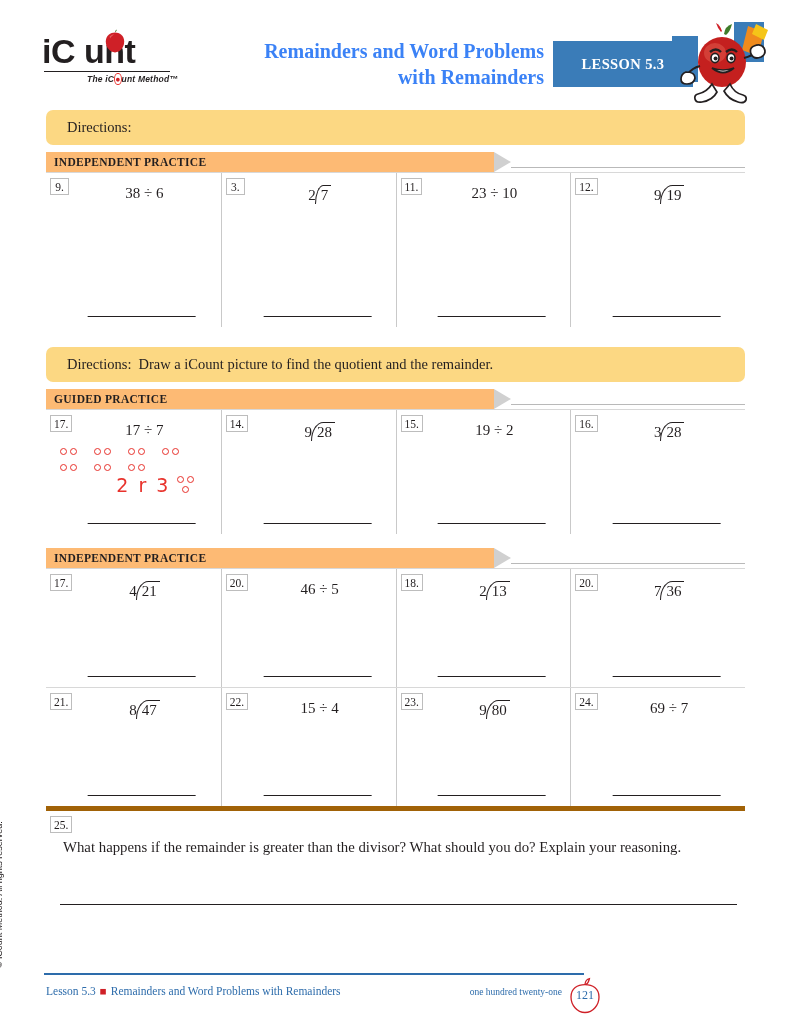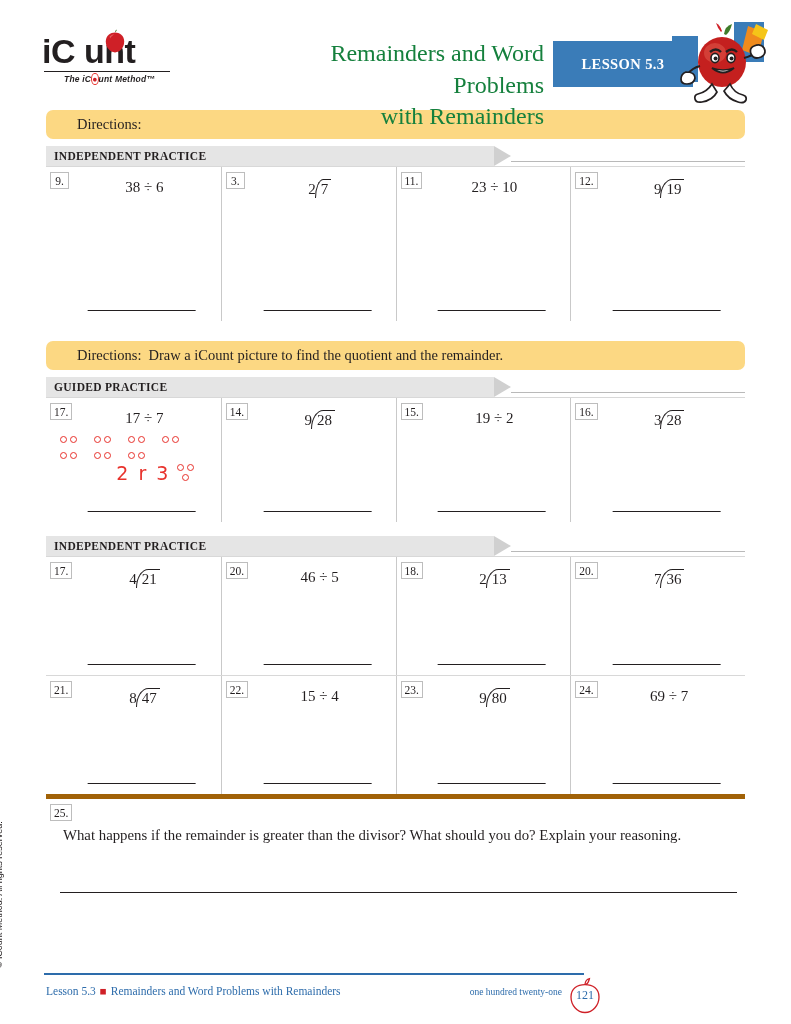--- a/index.html
+++ b/index.html
@@ -27,30 +27,30 @@
     position: absolute; left: 62px; top: -5px;
     width: 22px; height: 24px;
   }
   .logo-rule {
     width: 126px; height: 1px; background: #231f20;
     margin-top: 3px; margin-left: 2px;
   }
   .logo-tag {
     font-family: "Liberation Sans", sans-serif;
     font-size: 8.5px; font-weight: bold; font-style: italic;
-    color: #231f20; margin-top: 2px; margin-left: 22px;
+    color: #231f20; margin-top: 2px; margin-left: 45px;
     letter-spacing: 0.2px;
   }
   .logo-tag .dot { color: #cf2027; }
 
   .title-block {
     position: absolute; left: 248px; top: 38px; width: 296px;
     text-align: right;
     font-family: "Liberation Serif", serif;
-    font-size: 24px; font-weight: normal; color: #15803d;
+    font-size: 20px; font-weight: bold; color: #3b82f6;
     line-height: 1.32;
   }
 
   .lesson-badge {
     position: absolute; left: 553px; top: 41px;
     width: 140px; height: 46px;
     background: #3a7cb8;
     display: flex; align-items: center; justify-content: center;
   }
   .lesson-badge span {
@@ -62,36 +62,36 @@
   .mascot {
     position: absolute; left: 672px; top: 22px;
     width: 104px; height: 82px;
   }
 
   
   .directions {
     margin: 0 46px 0 46px;
     background: #fcd883;
     border-radius: 7px;
-    height: 29px;
+    height: 35px;
     display: flex; align-items: center;
-    padding-left: 31px;
+    padding-left: 21px;
     font-size: 14.5px; color: #231f20;
   }
   .directions .d-label { margin-right: 7px; }
 
   
   .section-banner {
     position: relative; margin: 0 46px;
     height: 20px; margin-top: 7px;
   }
   .banner-bar {
     position: absolute; left: 0; top: 0;
     height: 20px; width: 448px;
-    background: #e5e5e5;
+    background: #fdba74;
     display: flex; align-items: center; padding-left: 8px;
   }
   .banner-arrow {
     position: absolute; left: 448px; top: 0;
     width: 0; height: 0;
     border-top: 10px solid transparent;
     border-bottom: 10px solid transparent;
     border-left: 17px solid #d0d0d0;
   }
   .banner-bar span {

